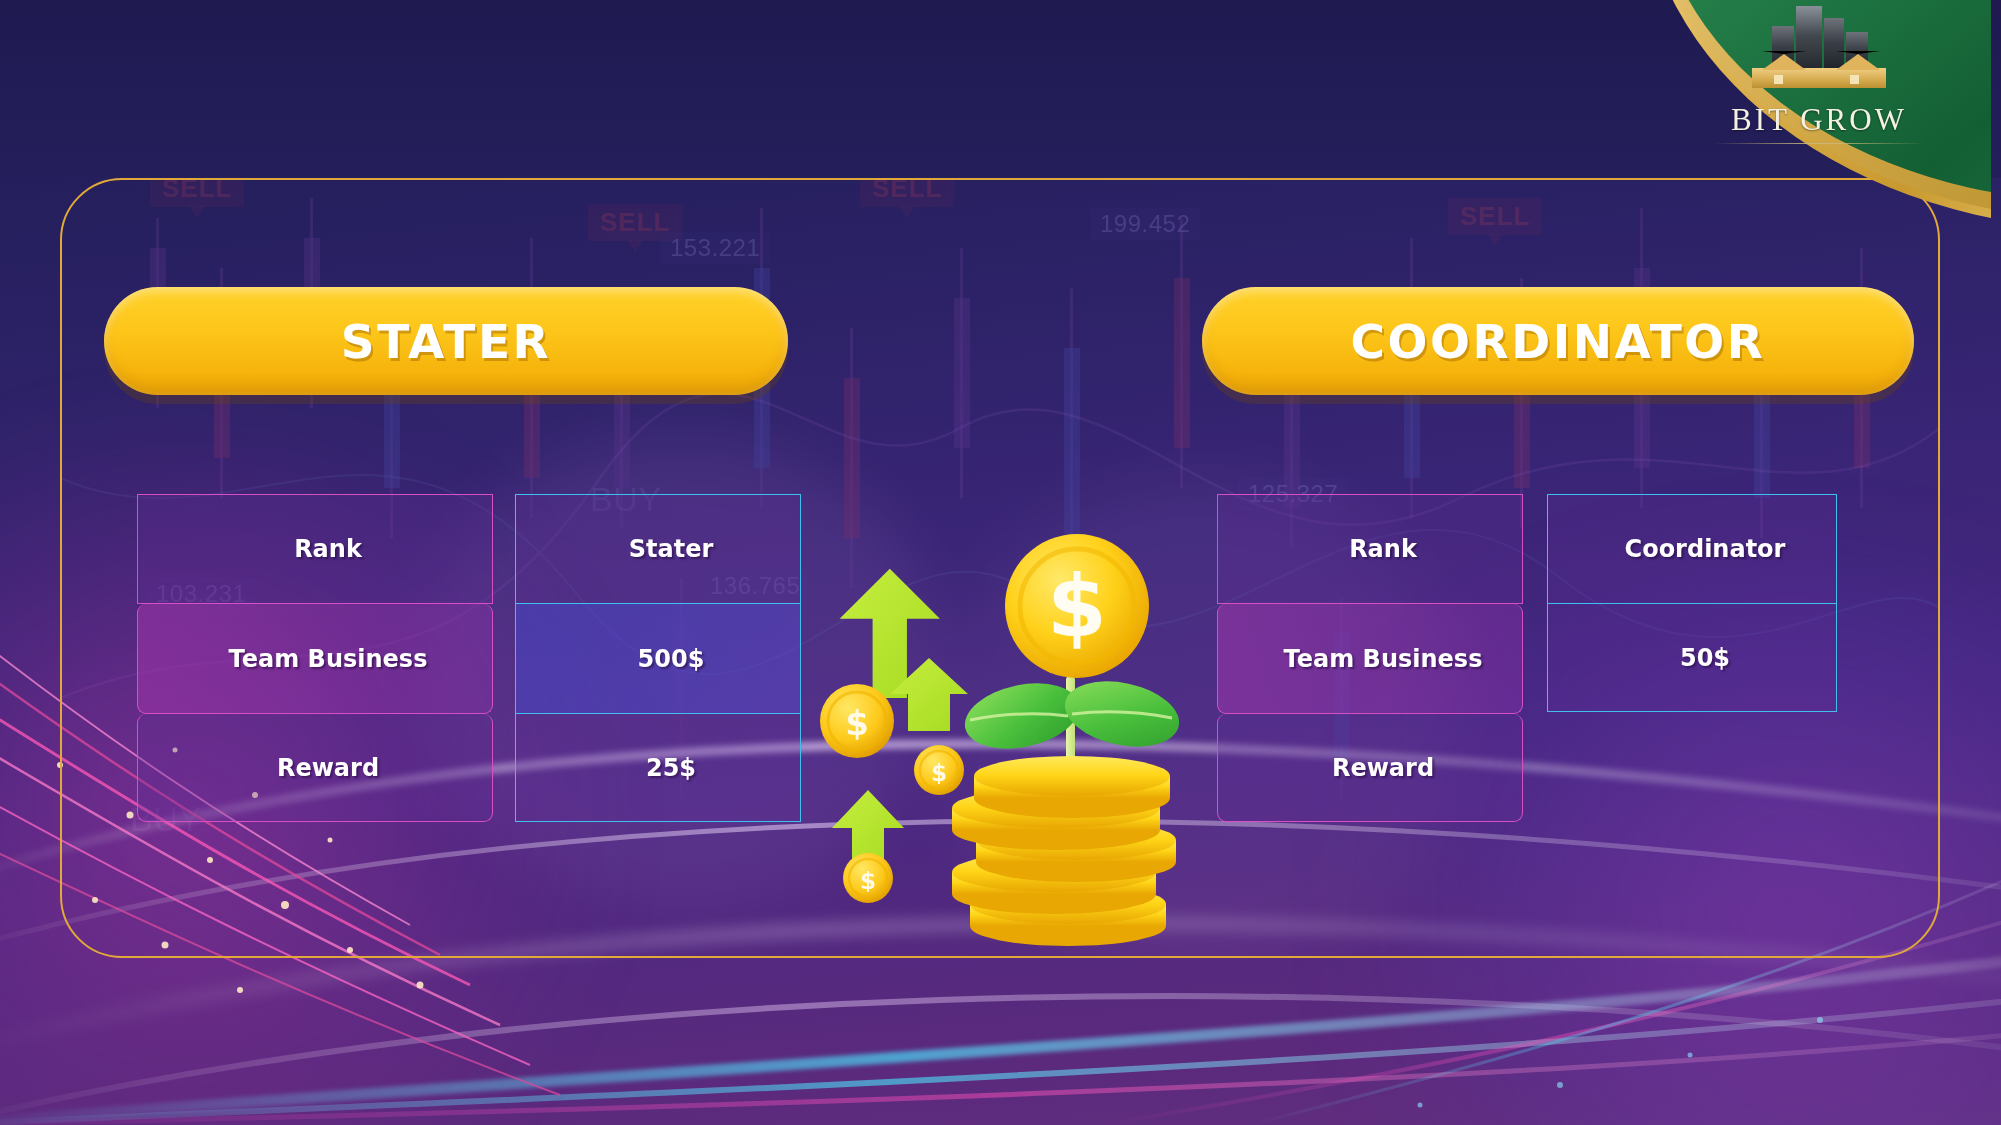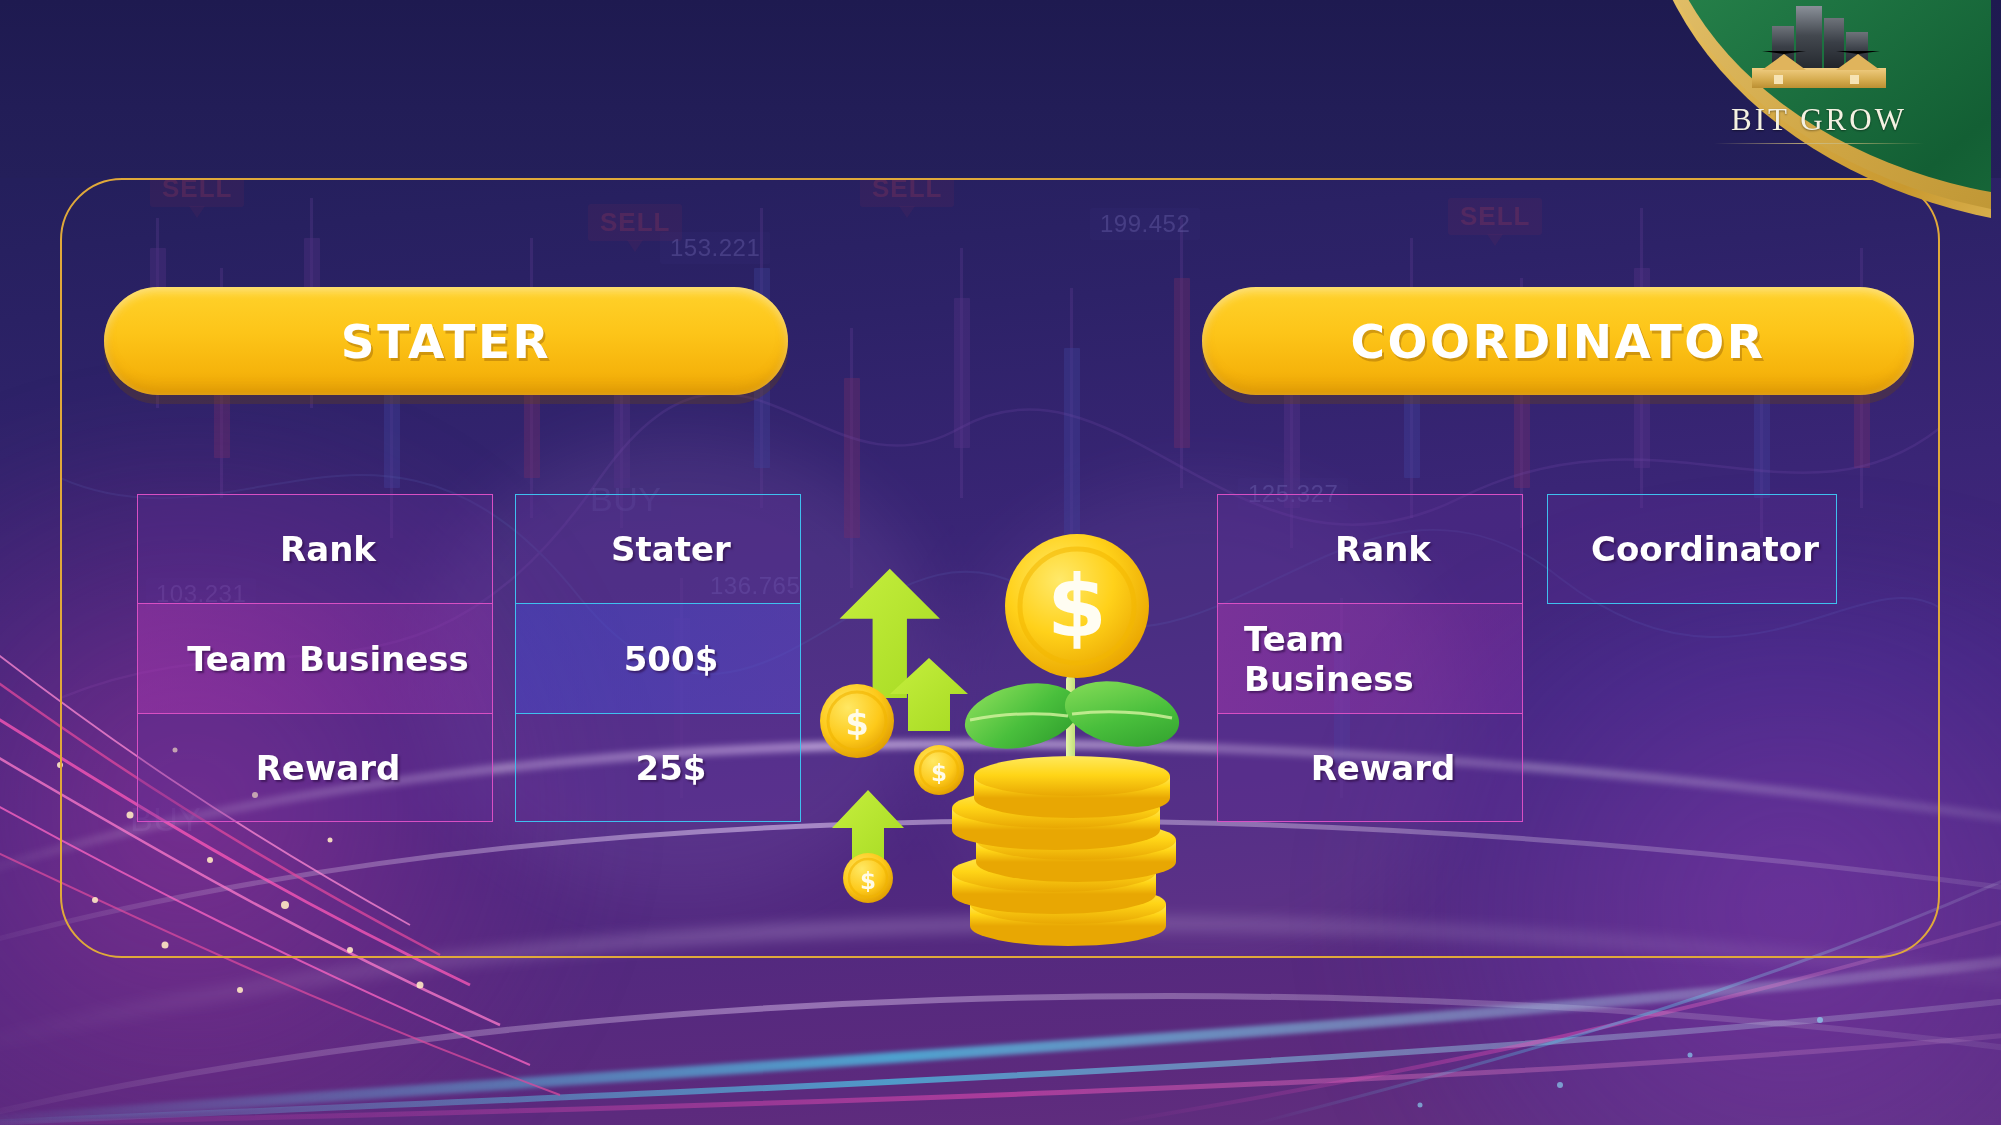--- a/index.html
+++ b/index.html
@@ -74,30 +74,30 @@
     display:flex;align-items:center;justify-content:center;}
   .pill span{font-size:47px;font-weight:bold;color:#ffffff;letter-spacing:2.5px;
     text-shadow:2px 3px 0 rgba(150,96,4,.42);font-family:"DejaVu Sans","Liberation Sans",sans-serif;}
   #pill-stater{left:104px;top:287px;width:684px;}
   #pill-coordinator{left:1202px;top:287px;width:712px;}
 
   
   .tbl{position:absolute;z-index:20;display:flex;}
   .col{display:flex;flex-direction:column;}
   .cell{display:flex;align-items:center;justify-content:center;
-    font-size:34px;font-weight:bold;color:#fff;
+    font-size:24px;font-weight:bold;color:#fff;
     text-shadow:2px 2px 2px rgba(40,10,60,.55);
     font-family:"DejaVu Sans","Liberation Sans",sans-serif;padding-left:26px;}
   .col-label .cell{border:1.5px solid #d84fc4;}
   .col-label .cell.mid{background:linear-gradient(100deg,rgba(168,54,175,.50),rgba(140,50,170,.40));}
   .col-label .cell.top,.col-label .cell.bot{background:rgba(95,48,150,.30);}
   .col-value .cell{border:1.5px solid #3fc0ef;}
   .col-value .cell.mid{background:linear-gradient(100deg,rgba(72,70,200,.55),rgba(88,74,205,.48));}
   .col-value .cell.top,.col-value .cell.bot{background:rgba(95,48,150,.26);}
-  .col-label .cell+.cell{border-top:none;}
+  .col-label .cell+.cell{border-top:none;border-radius:9px;}
   .col-value .cell+.cell{border-top:none;}
 
   #tbl-left{left:137px;top:494px;}
   #tbl-left .col-label{width:356px;}
   #tbl-left .col-value{width:286px;margin-left:22px;}
   #tbl-right{left:1217px;top:494px;}
   #tbl-right .col-label{width:306px;}
   #tbl-right .col-value{width:290px;margin-left:24px;}
   .cell.top{height:110px;} .cell.mid{height:110px;} .cell.bot{height:108px;}
 
@@ -291,20 +291,21 @@
   </div>
 
   <div class="tbl" id="tbl-right">
     <div class="col col-label">
       <div class="cell top">Rank</div>
       <div class="cell mid">Team Business</div>
       <div class="cell bot">Reward</div>
     </div>
     <div class="col col-value">
       <div class="cell top">Coordinator</div>
+      <div class="cell bot">50$</div>
     </div>
   </div>
 
   <div class="money">
     <svg width="400" height="420" viewBox="0 0 400 420">
       <defs>
         <linearGradient id="arrG" x1="0" y1="0" x2="1" y2="1">
           <stop offset="0%" stop-color="#c6ef3e"></stop>
             <stop offset="100%" stop-color="#a6da22"></stop>
         </linearGradient>

